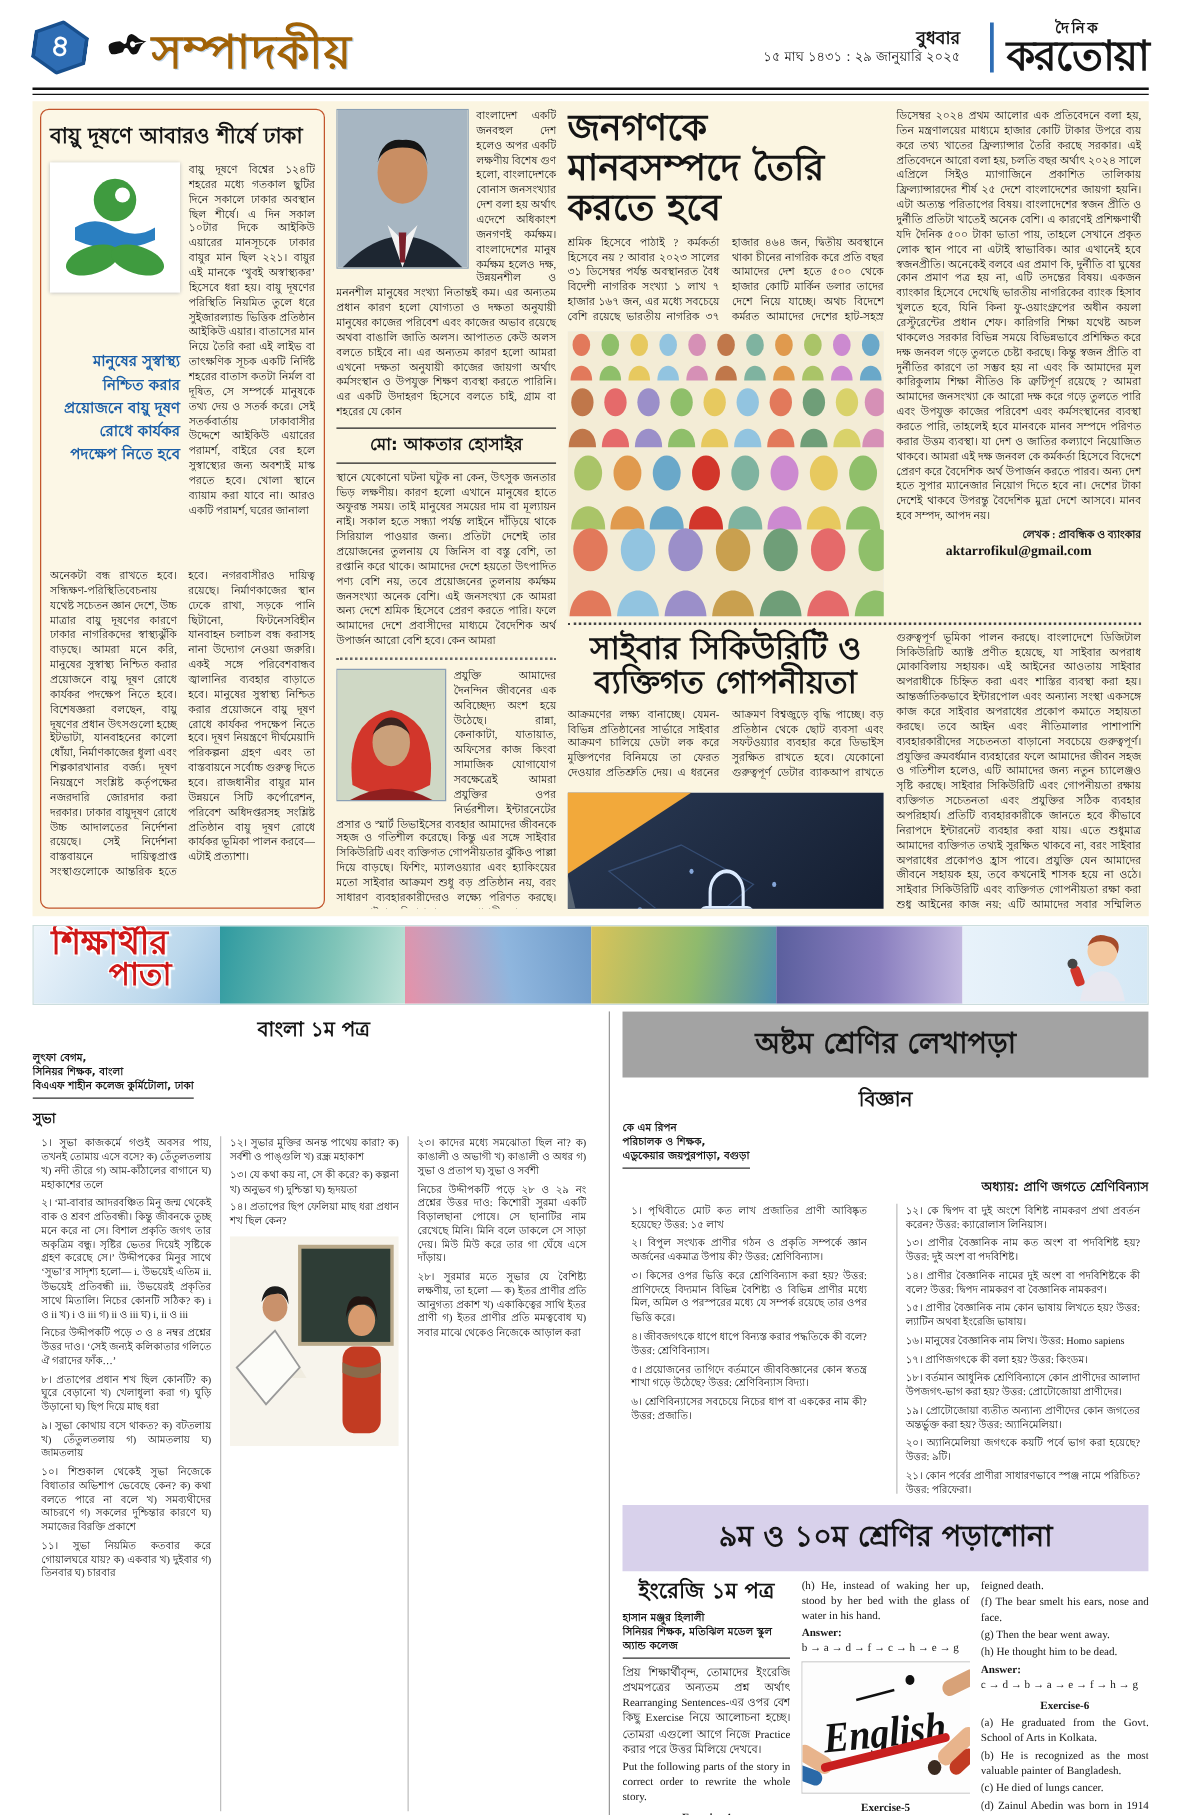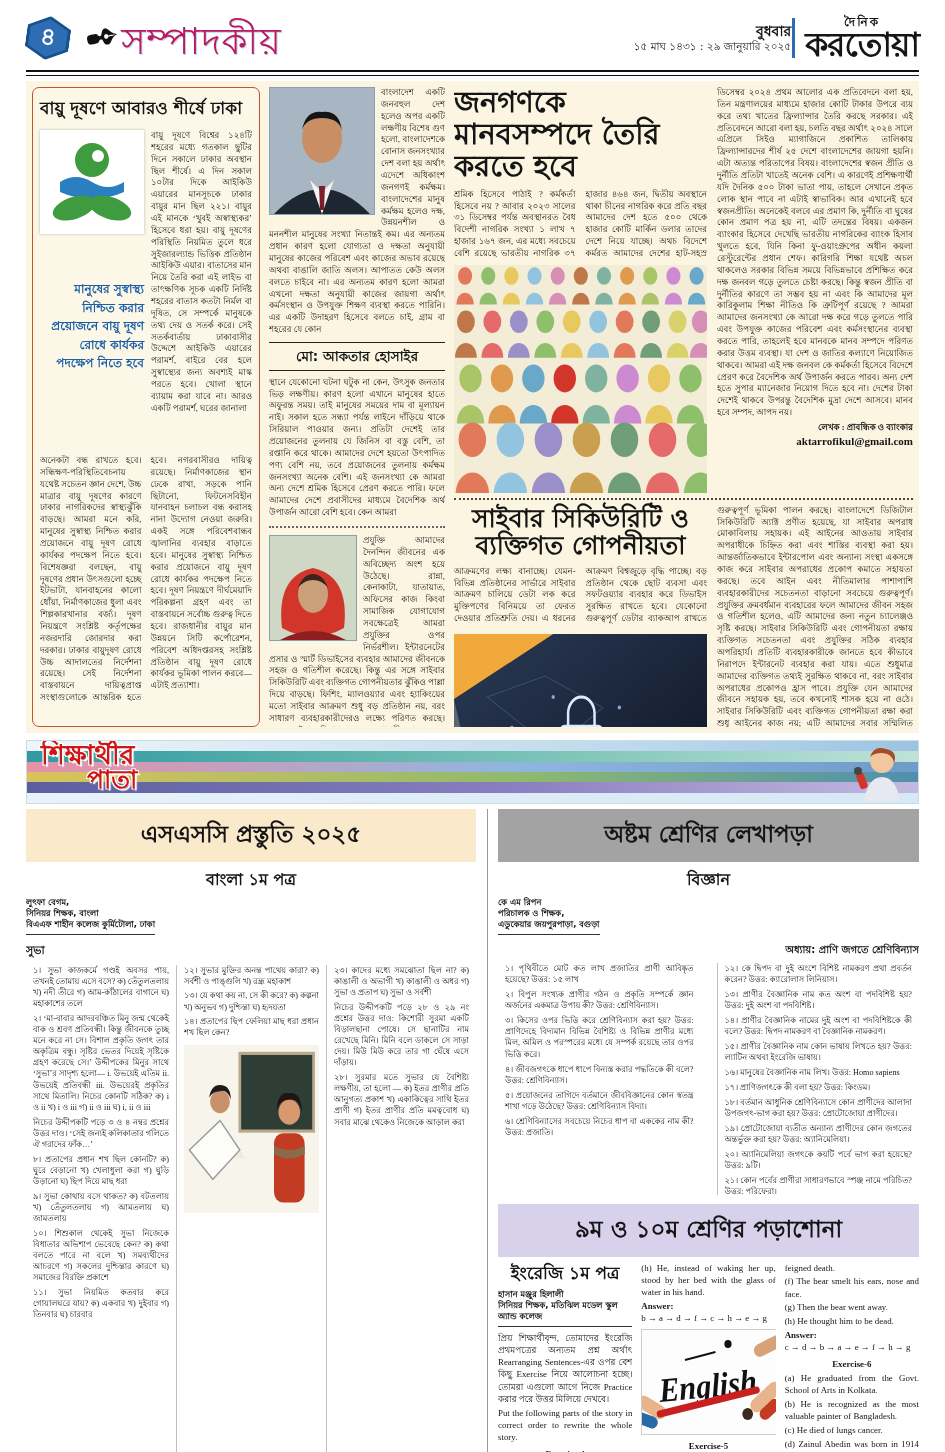--- a/index.html
+++ b/index.html
@@ -6,24 +6,24 @@
   .page{width:945px;height:1452px;margin:0 auto;background:#fff;position:relative;overflow:hidden;
         font-family:"Liberation Serif",serif;color:#151515;}
   
   .hdr{display:flex;align-items:center;padding:12px 26px 2px 26px;height:52px;}
   .hexwrap{position:relative;width:44px;height:44px;flex:0 0 auto;}
   .hex-outer,.hex-inner{position:absolute;clip-path:polygon(50% 0,100% 26%,100% 74%,50% 100%,0 74%,0 26%);}
   .hex-outer{inset:0;background:#184f8d;transform:rotate(8deg);}
   .hex-inner{inset:3px;background:#2e6db4;display:flex;align-items:center;justify-content:center;
              color:#fff;font:bold 24px "DejaVu Sans",sans-serif;transform:rotate(8deg);}
   .penicon{font-size:34px;margin:0 2px 0 16px;transform:rotate(-12deg);color:#111;}
-  .sec-title{color:#be185d;font-family:"DejaVu Sans",sans-serif;font-weight:400;font-size:37px;
+  .sec-title{color:#a16207;font-family:"DejaVu Sans",sans-serif;font-weight:700;font-size:37px;
              letter-spacing:1px;text-shadow:1px 1px 0 #bcd6ef;margin-top:10px;}
   .hdr-right{margin-left:auto;display:flex;align-items:center;}
-  .dateblk{text-align:right;font-family:"DejaVu Sans",sans-serif;line-height:1.25;padding-right:1px;}
+  .dateblk{text-align:right;font-family:"DejaVu Sans",sans-serif;line-height:1.25;padding-right:24px;}
   .dateblk .day{font-weight:bold;font-size:14px;}
   .dateblk .date{font-size:10.5px;}
   .mast-sep{width:3px;height:40px;background:#2e6db4;margin-right:10px;}
   .mast{text-align:center;line-height:1;}
   .mast .top{font-family:"DejaVu Sans",sans-serif;font-weight:bold;font-size:12px;letter-spacing:2px;}
   .mast .name{font-family:"DejaVu Sans",sans-serif;font-weight:900;font-size:33px;letter-spacing:-1px;}
   .rule2{margin:4px 26px 0 26px;border-top:2.5px solid #111;border-bottom:1px solid #111;height:3px;}
   
   .edit{margin:5px 26px 0 26px;background:#fbf5e1;padding:6px;display:grid;
         grid-template-columns:228px 176px 1fr;gap:9px;height:640px;overflow:hidden;}
@@ -49,24 +49,24 @@
   
   .rt{display:flex;flex-direction:column;overflow:hidden;}
   .agrid{display:grid;grid-template-columns:1fr 196px;gap:10px;}
   .main-h{font-family:"DejaVu Sans",sans-serif;font-weight:800;font-size:29px;line-height:1.1;margin:0 0 6px 0;}
   .cy-h{font-family:"DejaVu Sans",sans-serif;font-weight:800;font-size:25px;line-height:1.1;margin:0 0 6px 0;text-align:center;}
   .twocol{columns:2;column-gap:10px;overflow:hidden;}
   .h74{height:72px;} .h64{height:64px;}
   .artimg{width:100%;display:block;margin-top:4px;background:#eee;}
   .rcol{overflow:hidden;position:relative;}
   .signoff{text-align:right;font-weight:bold;margin-top:3px;}
-  .email{font-weight:bold;text-align:right;font-size:11px;}
+  .email{font-weight:bold;text-align:center;font-size:11px;}
   .stars{border-top:2px dotted #444;margin:5px 0;}
   
-  .banner{margin:7px 26px 0 26px;height:62px;position:relative;display:flex;overflow:hidden;border:1px solid #cdd;flex-direction:column;}
+  .banner{margin:7px 26px 0 26px;height:62px;position:relative;display:flex;overflow:hidden;border:1px solid #cdd;}
   .tile{flex:1;}
   .bn-title{position:absolute;left:14px;top:1px;color:#cf1717;font-family:"DejaVu Sans",sans-serif;
             font-weight:900;line-height:0.95;font-size:27px;
             text-shadow:-1px -1px 0 #fff,1px -1px 0 #fff,-1px 1px 0 #fff,2px 2px 1px #fff;}
   .bn-title .l2{display:block;padding-left:46px;font-size:25px;}
   
   .bottom{margin:5px 26px 0 26px;display:grid;grid-template-columns:450px 1fr;gap:11px;height:646px;overflow:hidden;}
   .rhalf{border-left:1px solid #9a9a9a;padding-left:10px;overflow:hidden;}
   .lhalf{overflow:hidden;}
   .hdrbox{text-align:center;font-family:"DejaVu Sans",sans-serif;font-weight:800;font-size:23px;
@@ -301,21 +301,20 @@
     </svg>
     <div class="bn-title">
       <span>শিক্ষার্থীর</span>
       <span class="l2">পাতা</span>
     </div>
   </div>
 
   <div class="bottom">
 
     <div class="lhalf">
-      <div class="hdrbox ssc-hdr">এসএসসি প্রস্তুতি ২০২৫</div>
       <div class="subj">বাংলা ১ম পত্র</div>
       <div class="byl"><div>লুৎফা বেগম,</div><div>সিনিয়র শিক্ষক, বাংলা</div><div>বিএএফ শাহীন কলেজ কুর্মিটোলা, ঢাকা</div></div>
       <div class="topic">সুভা</div>
       <div class="qcols">
         <div class="qcol">
             <div class="qi">১। সুভা কাজকর্মে গণ্ডই অবসর পায়, তখনই তোমায় এসে বসে? ক) তেঁতুলতলায় খ) নদী তীরে গ) আম-কাঁঠালের বাগানে ঘ) মহাকাশের তলে</div>
             <div class="qi">২। ‘মা-বাবার আদরবঞ্চিত মিনু জন্ম থেকেই বাক ও শ্রবণ প্রতিবন্ধী। কিন্তু জীবনকে তুচ্ছ মনে করে না সে। বিশাল প্রকৃতি জগৎ তার অকৃত্রিম বন্ধু। সৃষ্টির ভেতর দিয়েই সৃষ্টিকে গ্রহণ করেছে সে।’ উদ্দীপকের মিনুর সাথে ‘সুভা’র সাদৃশ্য হলো— i. উভয়েই এতিম ii. উভয়েই প্রতিবন্ধী iii. উভয়েরই প্রকৃতির সাথে মিতালি। নিচের কোনটি সঠিক? ক) i ও ii খ) i ও iii গ) ii ও iii ঘ) i, ii ও iii</div>
             <div class="qi">নিচের উদ্দীপকটি পড়ে ৩ ও ৪ নম্বর প্রশ্নের উত্তর দাও। ‘সেই জন্যই কলিকাতার গলিতে ঐ গরাদের ফাঁক…’</div>
             <div class="qi">৮। প্রতাপের প্রধান শখ ছিল কোনটি? ক) ঘুরে বেড়ানো খ) খেলাধুলা করা গ) ঘুড়ি উড়ানো ঘ) ছিপ দিয়ে মাছ ধরা</div>
             <div class="qi">৯। সুভা কোথায় বসে থাকত? ক) বটতলায় খ) তেঁতুলতলায় গ) আমতলায় ঘ) জামতলায়</div>

